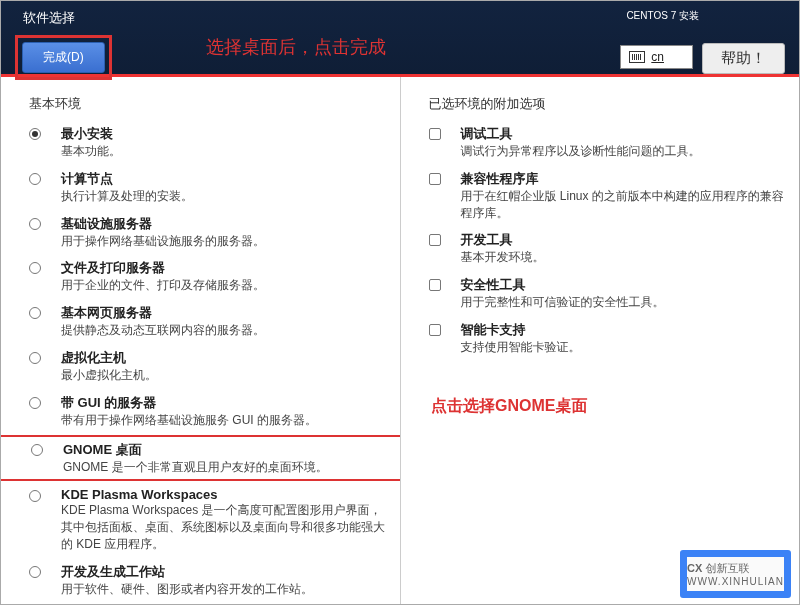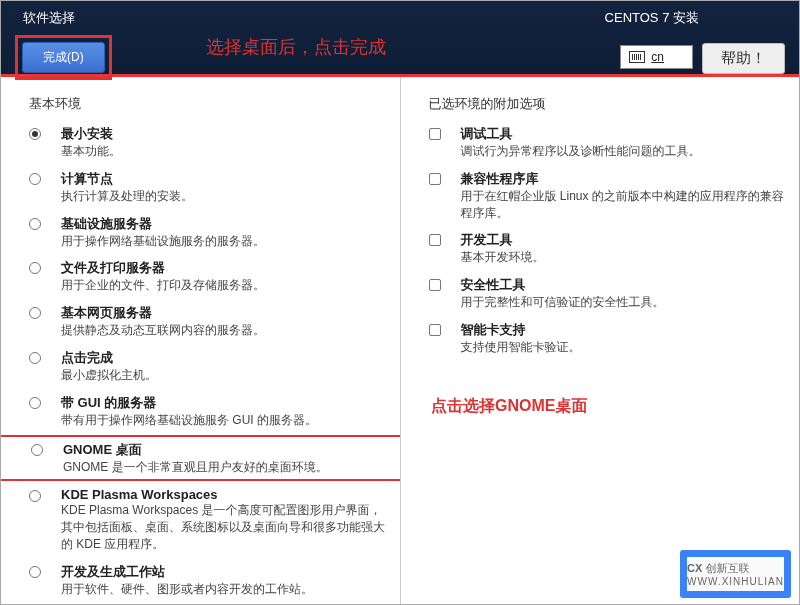--- a/index.html
+++ b/index.html
@@ -1,20 +1,20 @@
 <!DOCTYPE html>
 <html><head>
 <meta charset="utf-8">
 <style>
 * { margin: 0; padding: 0; box-sizing: border-box; font-family: "Microsoft YaHei", "SimSun", sans-serif; }
 html, body { width: 800px; height: 605px; overflow: hidden; }
 .window { width: 800px; height: 605px; background: #fff; position: relative; border: 1px solid #aaa; }
 .topbar { height: 76px; background: linear-gradient(#12233f, #0f1e36); color: #fff; position: relative; border-bottom: 3px solid #e33; }
 .title { position: absolute; left: 22px; top: 8px; font-size: 13px; }
-.install-title { position: absolute; right: 100px; top: 8px; font-size: 13px; }
+.install-title { position: absolute; right: 100px; top: 8px; font-size: 10px; }
 .done-box { position: absolute; left: 14px; top: 34px; border: 3px solid #d33; padding: 4px; }
 .done-btn { background: linear-gradient(#5a8fe6, #3a6fd0); color: #fff; border: 1px solid #2a5fb0; padding: 6px 20px; border-radius: 3px; font-size: 12px; cursor: pointer; }
 .annot-top { position: absolute; left: 205px; top: 34px; color: #d33; font-size: 18px; font-weight: 400; }
 .lang-ind { position: absolute; right: 106px; top: 44px; background: #fff; color: #222; padding: 4px 28px 4px 8px; font-size: 12px; border: 1px solid #888; display: flex; align-items: center; gap: 6px; text-decoration: underline; }
 .kbd-icon { width: 16px; height: 12px; border: 1px solid #333; position: relative; display: inline-block; }
 .kbd-icon::before { content: ""; position: absolute; left: 2px; top: 2px; width: 10px; height: 6px; background: repeating-linear-gradient(90deg,#333 0 1px,transparent 1px 2px); }
 .help-btn { position: absolute; right: 14px; top: 42px; background: #eee; color: #333; border: 1px solid #bbb; padding: 5px 18px; font-size: 15px; border-radius: 3px; cursor: pointer; }
 .content { display: flex; height: calc(100% - 76px); }
 .col { flex: 1; padding: 18px 10px 18px 28px; overflow: hidden; }
 .col-right { border-left: 1px solid #ccc; }
@@ -85,21 +85,21 @@
           <div class="opt">
             <div class="radio"></div>
             <div class="opt-body">
               <div class="opt-title">基本网页服务器</div>
               <div class="opt-desc">提供静态及动态互联网内容的服务器。</div>
             </div>
           </div>
           <div class="opt">
             <div class="radio"></div>
             <div class="opt-body">
-              <div class="opt-title">点击完成</div>
+              <div class="opt-title">虚拟化主机</div>
               <div class="opt-desc">最小虚拟化主机。</div>
             </div>
           </div>
           <div class="opt">
             <div class="radio"></div>
             <div class="opt-body">
               <div class="opt-title">带 GUI 的服务器</div>
               <div class="opt-desc">带有用于操作网络基础设施服务 GUI 的服务器。</div>
             </div>
           </div>

